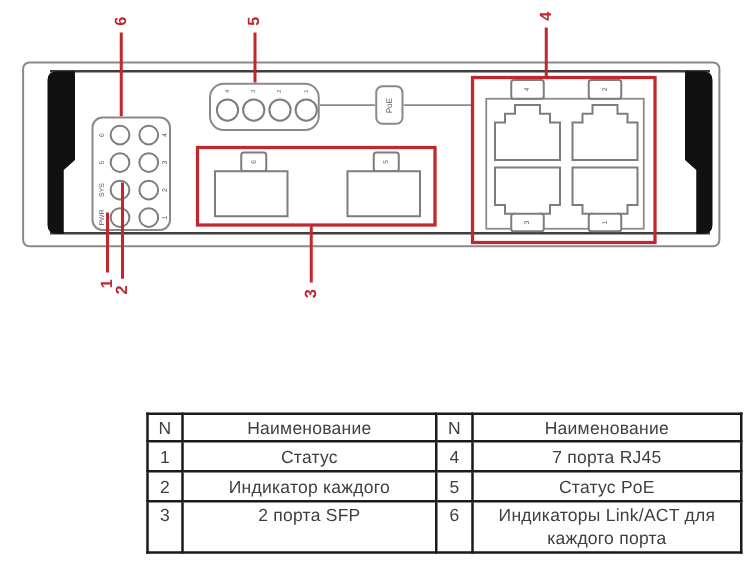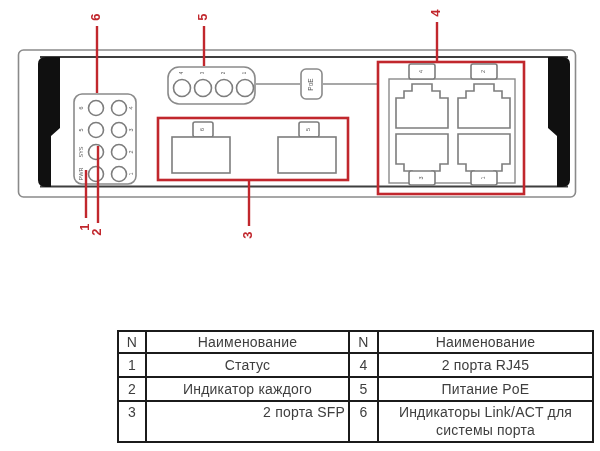--- a/index.html
+++ b/index.html
@@ -143,30 +143,30 @@
         <tr>
       <th>N</th>
       <th>Наименование</th>
       <th>N</th>
       <th>Наименование</th>
     </tr>
     <tr>
       <td>1</td>
       <td>Статус</td>
       <td>4</td>
-      <td>2 порта RJ45</td>
+      <td>7 порта RJ45</td>
     </tr>
     <tr>
       <td>2</td>
       <td>Индикатор каждого</td>
       <td>5</td>
-      <td>Питание PoE</td>
+      <td>Статус PoE</td>
     </tr>
     <tr>
       <td style="vertical-align:top;">3</td>
-      <td style="vertical-align:top;text-align:right;">2 порта SFP</td>
+      <td style="vertical-align:top;">2 порта SFP</td>
       <td style="vertical-align:top;">6</td>
-      <td>Индикаторы Link/ACT для системы порта</td>
+      <td>Индикаторы Link/ACT для каждого порта</td>
     </tr>
   </tbody>
     </table>
 
 </div>
 
 </body></html>

